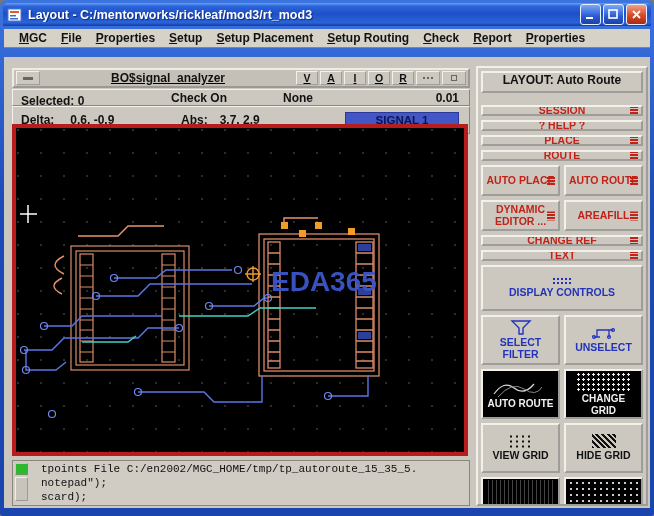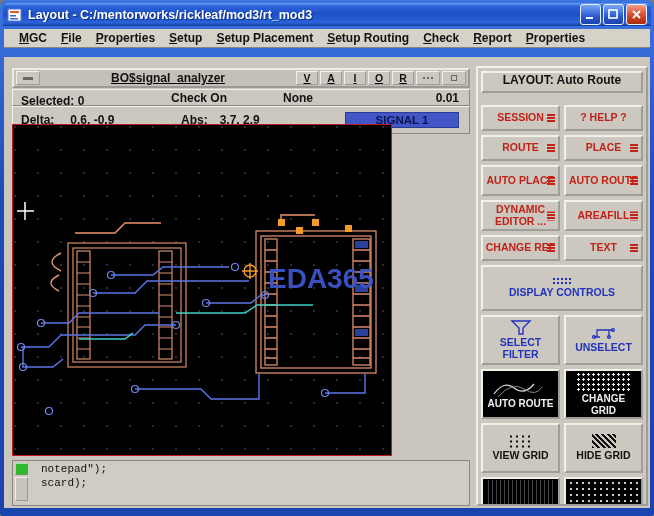--- a/index.html
+++ b/index.html
@@ -30,32 +30,32 @@
   .row1{top:32px;height:17px;}
   .row2{top:49px;height:28px;}
   .sp1{width:150px;padding-left:8px;margin-top:7px;}
   .sp2{width:112px;}
   .sp3{flex:1;}
   .sp4{width:70px;text-align:right;padding-right:10px;}
   .sp5{width:160px;display:flex;gap:16px;padding-left:8px;}
   .sp6{flex:1;display:flex;gap:12px;}
   .signal-badge{width:112px;text-align:center;background:#4356c6;color:#0a1450;border:1px solid #2b3a96;margin-right:10px;font-size:11.5px;line-height:14px;}
   
-  .canvas{position:absolute;left:8px;top:67px;width:380px;height:332px;background:#000;border:1px solid #b91c1c;box-sizing:border-box;overflow:hidden;}
+  .canvas{position:absolute;left:8px;top:67px;width:456px;height:332px;background:#000;border:4px solid #b91c1c;box-sizing:border-box;overflow:hidden;}
   
   .console{position:absolute;left:8px;top:403px;width:458px;height:46px;background:#d0ccc4;border:1px solid #8a867e;display:flex;box-sizing:border-box;}
   .console-side{width:20px;padding:2px;display:flex;flex-direction:column;gap:2px;}
   .console-green{width:13px;height:12px;background:#2db82d;border:1px outset #9be89b;padding:0;cursor:pointer;}
   .console-gray{width:13px;height:24px;background:#c8c4bc;border:1px outset #f0eee8;padding:0;cursor:pointer;}
   .console-text{flex:1;font-family:"Liberation Mono",monospace;font-size:11px;line-height:14px;color:#111;padding:1px 4px;overflow:hidden;white-space:nowrap;}
   
   .palette{position:absolute;left:472px;top:9px;width:172px;height:440px;background:#ccc8c0;border:2px outset #f2f0ea;padding:3px;box-sizing:border-box;overflow:hidden;}
   .palette-title{height:18px;border:2px outset #f2f0ea;background:#ccc8c0;font-weight:bold;font-size:12px;text-align:center;line-height:15px;margin-bottom:12px;color:#111;}
   .pal-row{display:flex;gap:4px;margin-bottom:4px;}
-  .r1,.r2,.r5{height:26px;} .r3,.r4{height:31px;} .r6{height:46px;} .r7,.r8,.r9,.r10{height:50px;}
+  .r1,.r2,.r5{height:26px;flex-direction:column;} .r3,.r4{height:31px;} .r6{height:46px;} .r7,.r8,.r9,.r10{height:50px;}
   .pal-btn{flex:1;position:relative;border:2px outset #f2f0ea;background:#ccc8c0;display:flex;flex-direction:column;align-items:center;justify-content:center;padding:1px 2px;cursor:pointer;font-family:inherit;overflow:hidden;}
   .pal-label{font-size:10.5px;font-weight:bold;line-height:1.12;text-align:center;}
   .red>.pal-label{color:#c22218;}
   .blue>.pal-label,.blue .pal-label{color:#2233bb;}
   .pal-btn.dark{background:#000;}
   .dark .pal-label{color:#f0f0f0;font-size:10px;}
   .cascade-icon{position:absolute;right:3px;top:50%;transform:translateY(-50%);width:8px;height:9px;background:repeating-linear-gradient(180deg,#c22218 0 2px,transparent 2px 3px);}
   .dc-icon{width:20px;height:8px;background-image:radial-gradient(#2233bb 1px,transparent 1.2px);background-size:4px 4px;margin-bottom:2px;}
   .viewgrid-icon{width:26px;height:14px;background-image:radial-gradient(#111 1.2px,transparent 1.4px);background-size:6px 5px;margin-bottom:2px;}
   .hidegrid-icon{width:24px;height:14px;background:repeating-linear-gradient(45deg,#111 0 2px,#ccc8c0 2px 4px);margin-bottom:2px;}
@@ -232,45 +232,46 @@
         </g>
       </svg>
     </div>
 
     <div class="console">
       <div class="console-side">
         <button class="console-green"></button>
         <button class="console-gray"></button>
       </div>
       <div class="console-text">
+        <div>tpoints File C:/en2002/MGC_HOME/tmp/tp_autoroute_15_35_5.</div>
         <div>notepad");</div>
         <div>scard);</div>
       </div>
     </div>
 
     <div class="palette">
       <div class="palette-title">LAYOUT: Auto Route</div>
 
       <div class="pal-row r1">
         <button class="pal-btn red">
           <span class="pal-label">SESSION</span>
           <span class="cascade-icon"></span>
         </button>
         <button class="pal-btn red">
           <span class="pal-label">? HELP ?</span>
         </button>
       </div>
 
       <div class="pal-row r2">
         <button class="pal-btn red">
+          <span class="pal-label">PLACE</span>
+          <span class="cascade-icon"></span>
+        </button>
+        <button class="pal-btn red">
           <span class="pal-label">ROUTE</span>
-          <span class="cascade-icon"></span>
-        </button>
-        <button class="pal-btn red">
-          <span class="pal-label">PLACE</span>
           <span class="cascade-icon"></span>
         </button>
       </div>
 
       <div class="pal-row r3">
         <button class="pal-btn red">
           <span class="pal-label">AUTO PLACE</span>
           <span class="cascade-icon"></span>
         </button>
         <button class="pal-btn red">

